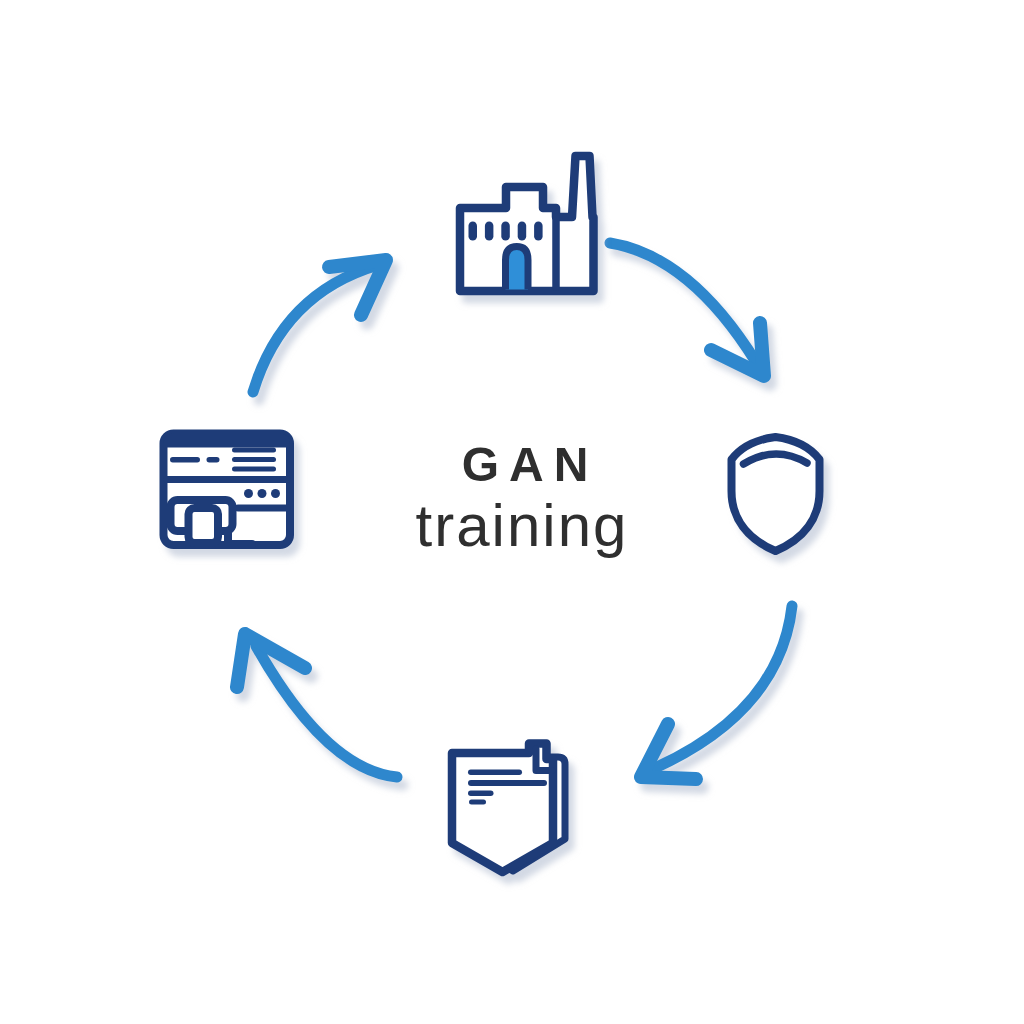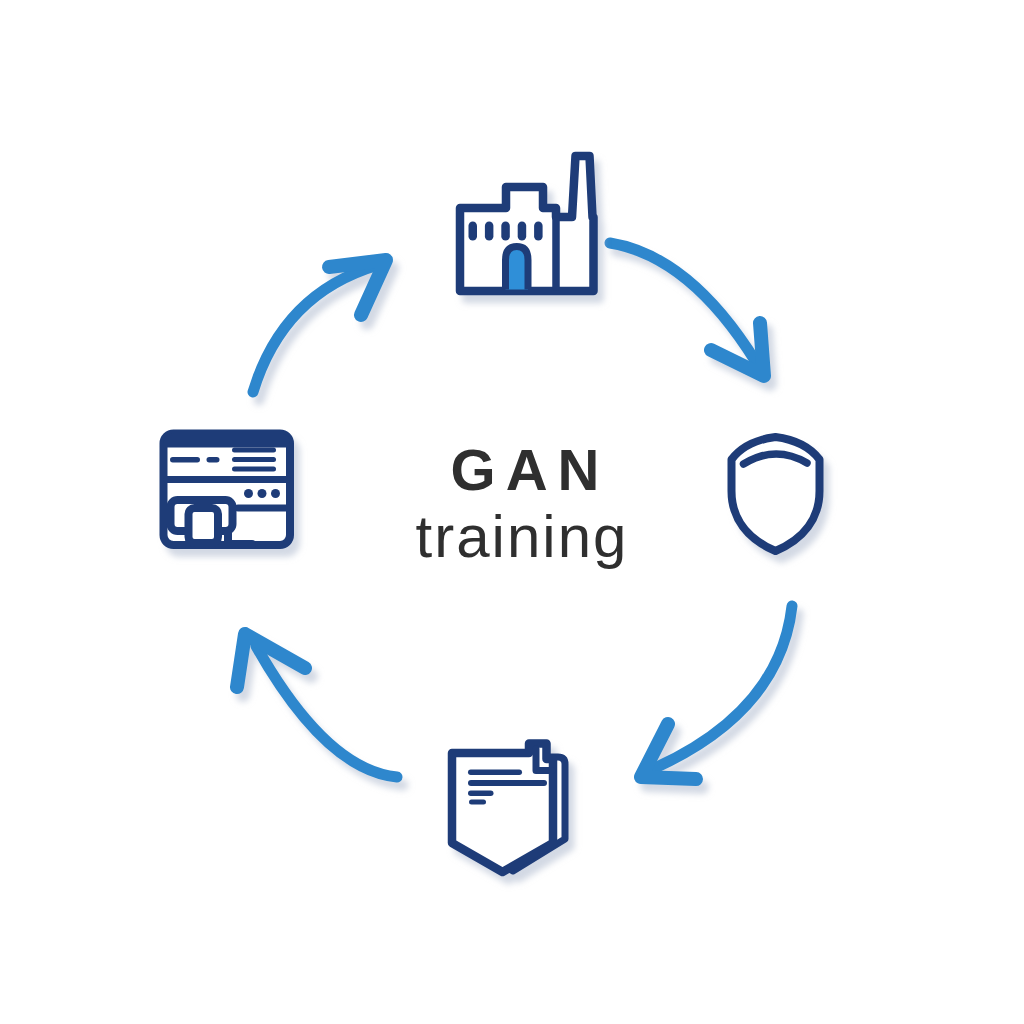--- a/index.html
+++ b/index.html
@@ -13,21 +13,21 @@
 
   .arrow-shaft { fill:none; stroke:#2e87cd; stroke-width:11; stroke-linecap:round; }
   .arrow-head  { fill:none; stroke:#2e87cd; stroke-width:14; stroke-linecap:round; stroke-linejoin:round; }
 
   .icon-stroke { fill:#ffffff; stroke:#1e3c78; stroke-width:8.5; stroke-linejoin:round; }
   .icon-line   { fill:none; stroke:#1e3c78; stroke-width:7.5; stroke-linecap:round; stroke-linejoin:round; }
   .icon-fill   { fill:#1e3c78; }
   .door        { fill:#2f8fd8; stroke:#1e3c78; stroke-width:7; stroke-linejoin:round; }
 
   .title { position:absolute; left:0; right:0; top:440px; text-align:center; color:#2f2f2f; }
-  .title-line1 { font-size:58px; font-weight:bold; letter-spacing:10px; padding-left:20px; line-height:1.05;margin-left:16px; }
+  .title-line1 { font-size:48px; font-weight:bold; letter-spacing:10px; padding-left:20px; line-height:1.05;margin-left:16px; }
   .title-line2 { font-size:60px; font-weight:normal; letter-spacing:2px; padding-left:20px; line-height:1; margin-top:6px; }
 </style>
 </head>
 <body>
 
 <div class="canvas">
 
   <svg class="diagram-svg" viewBox="0 0 1024 1024">
 
     <g class="shadow">

